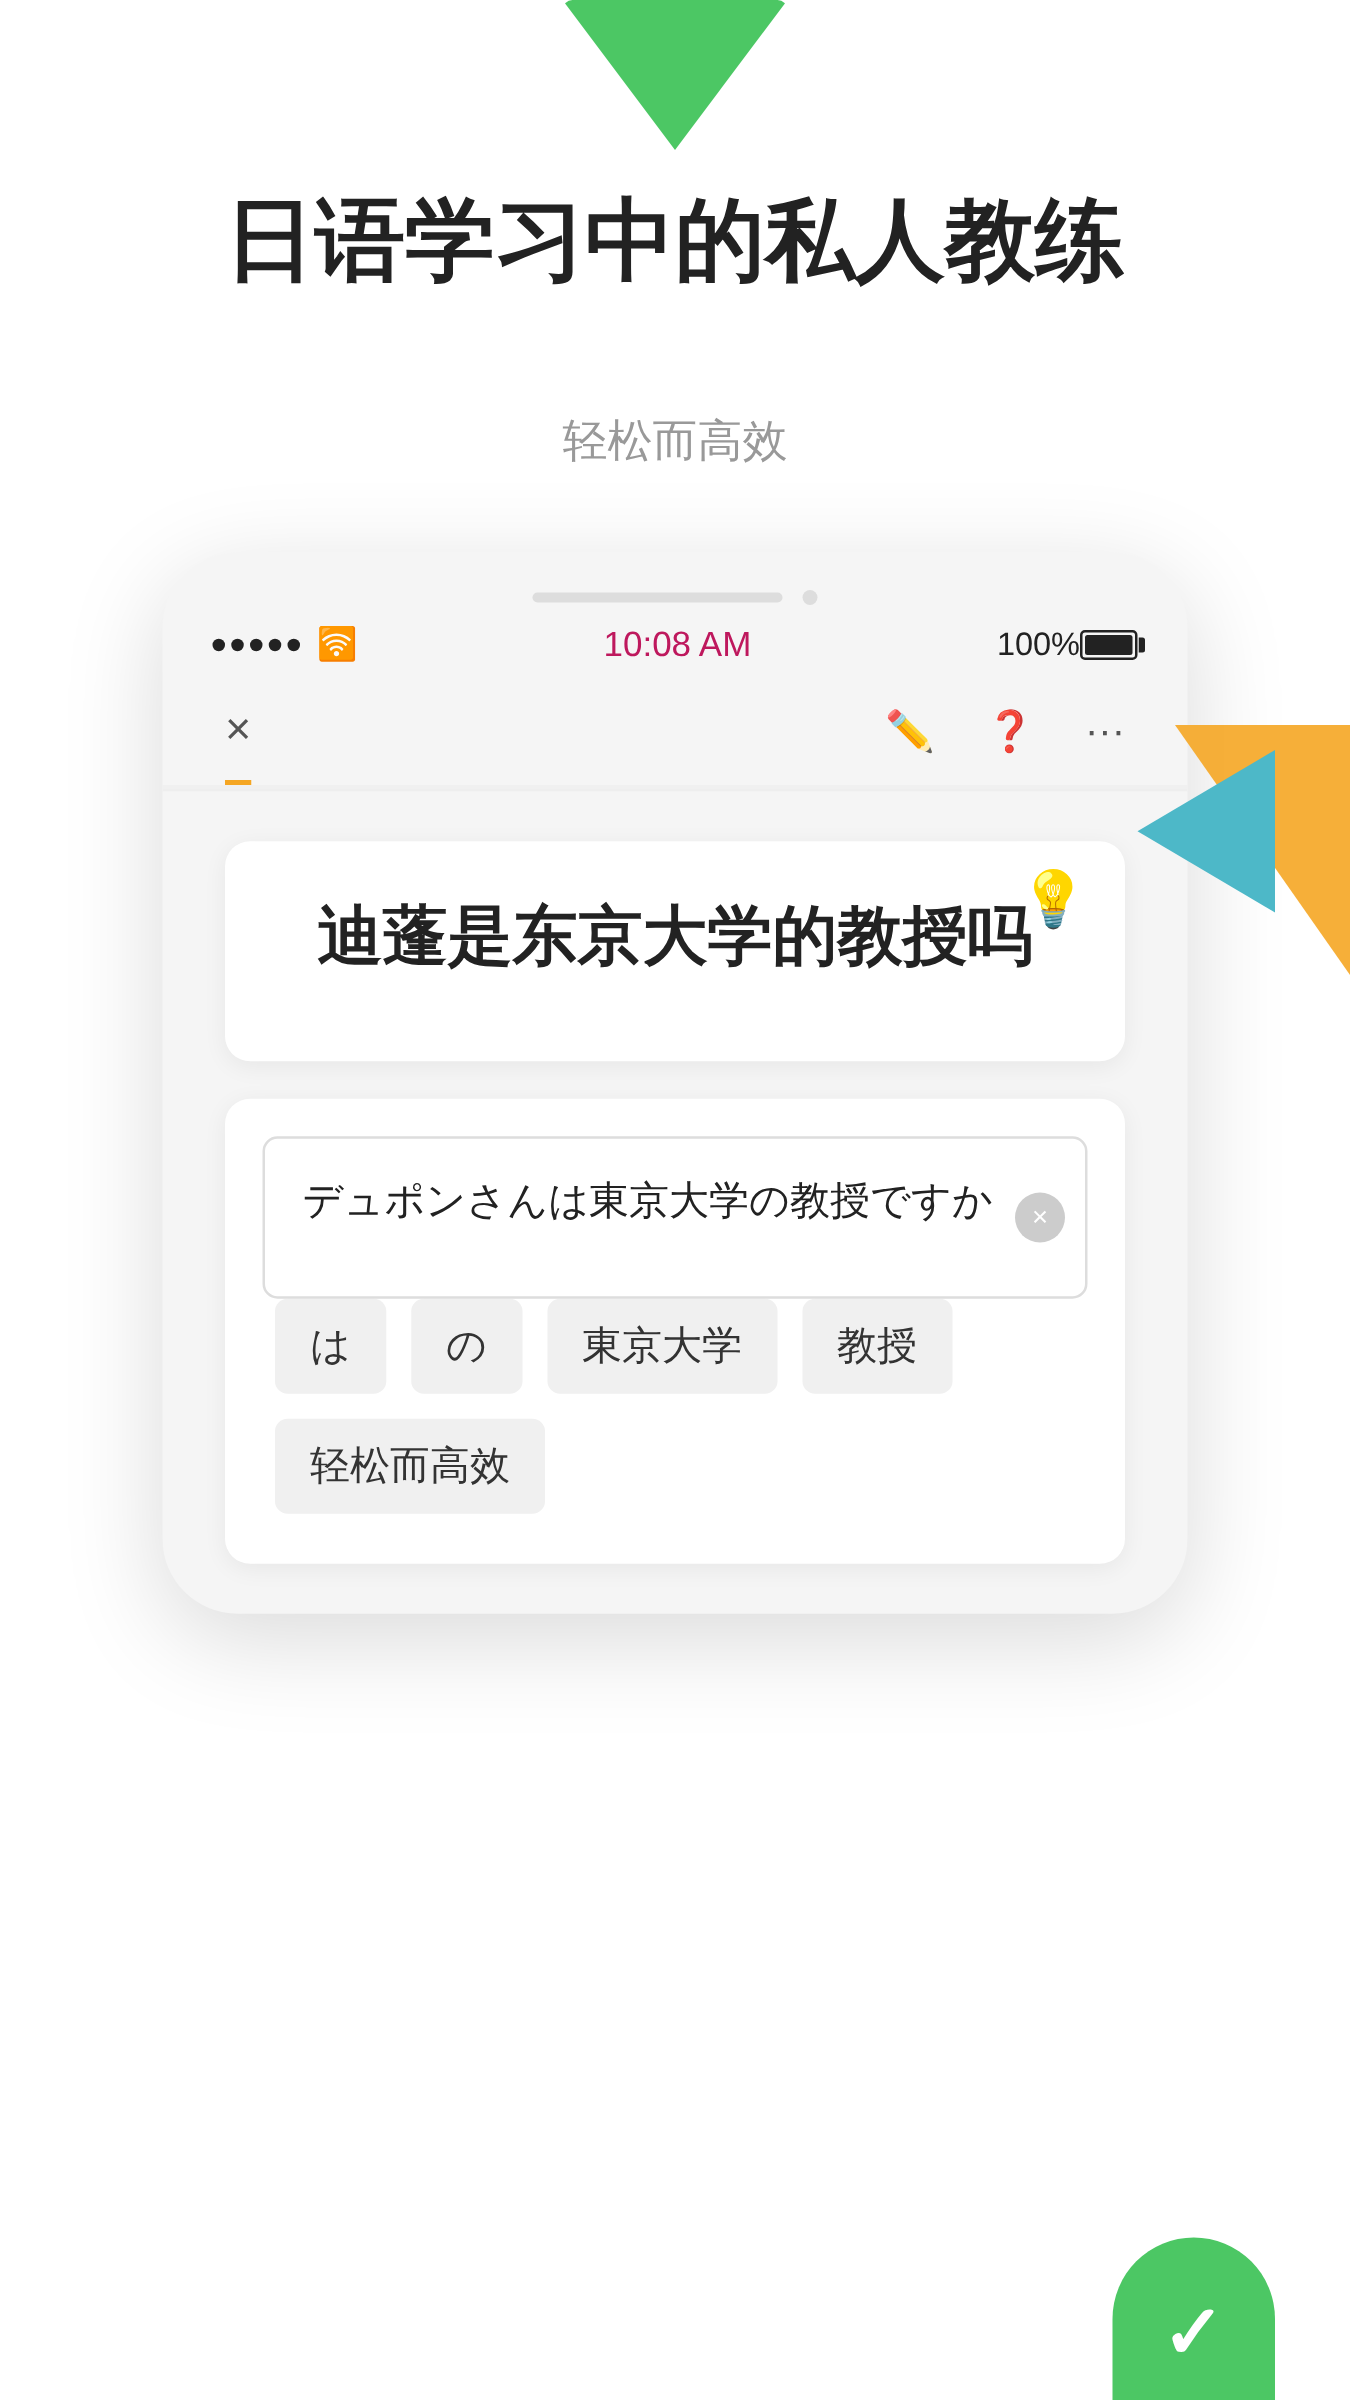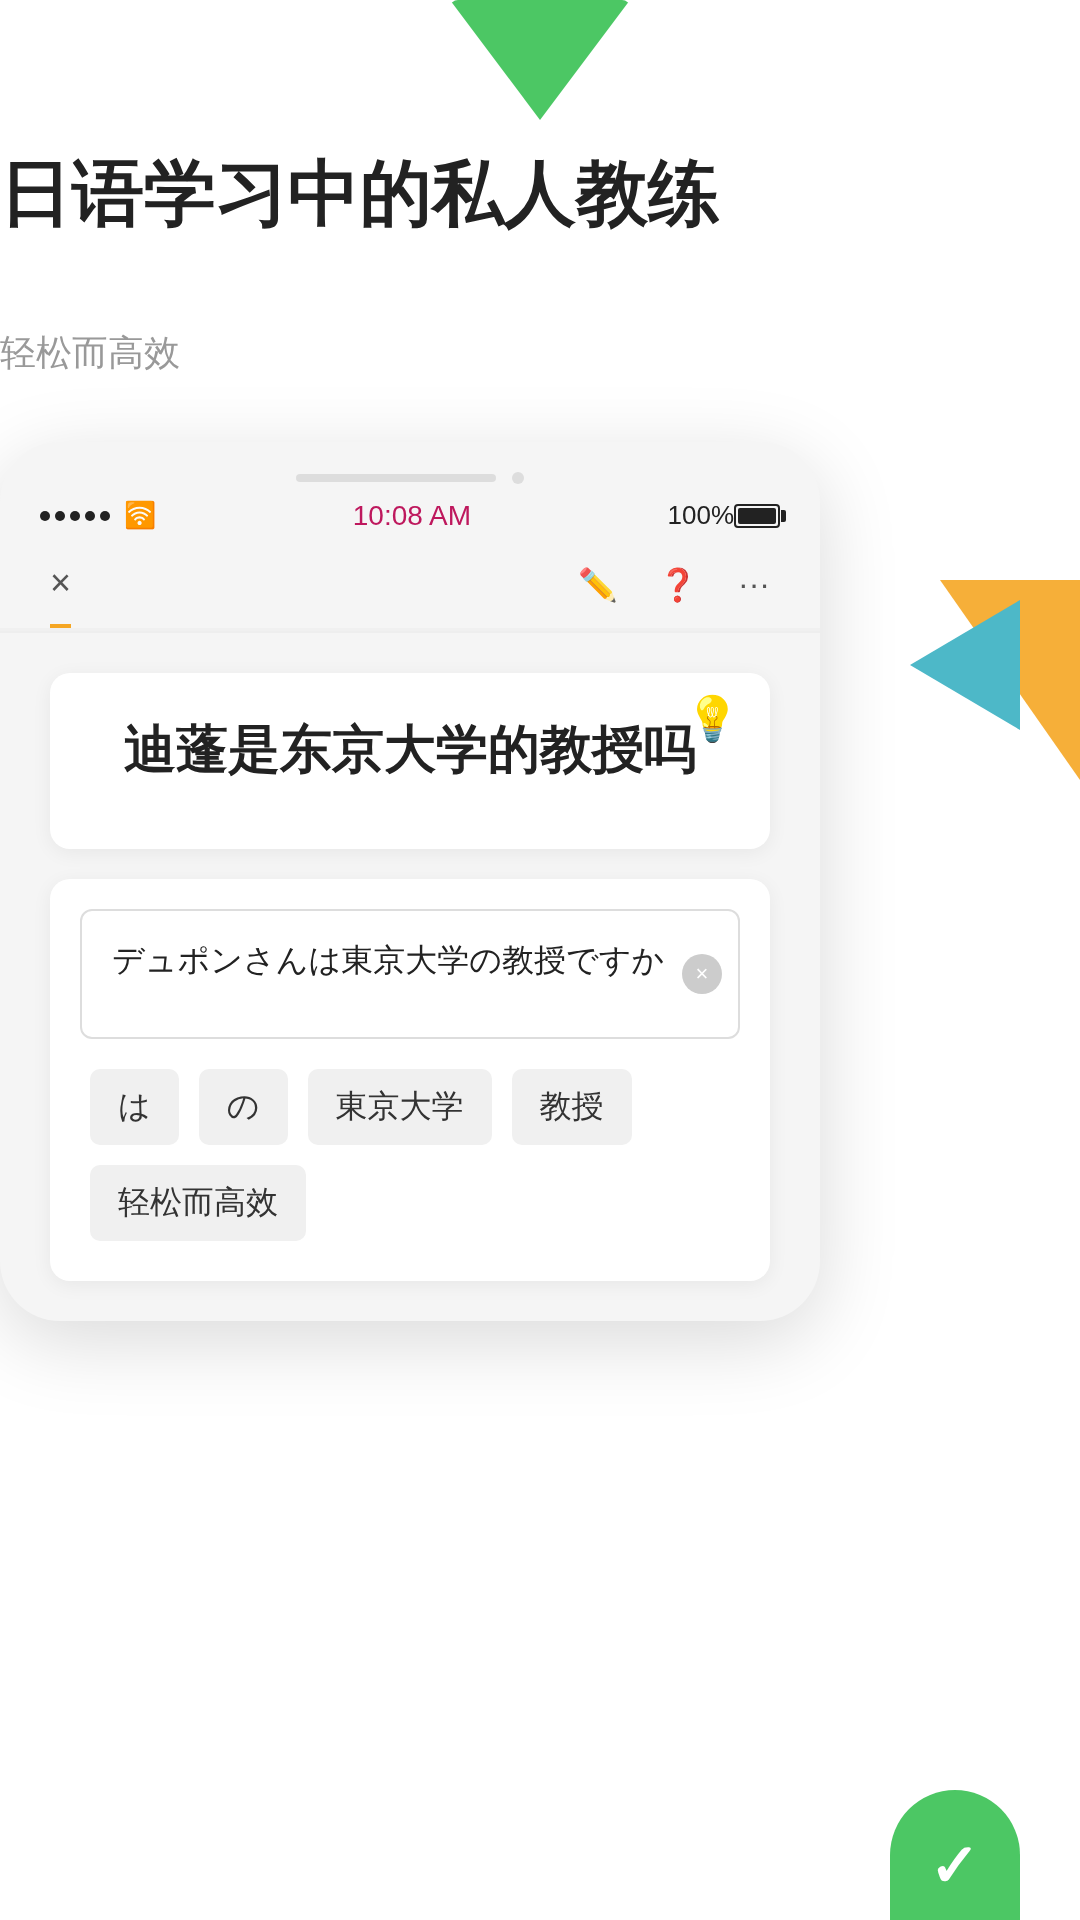--- a/index.html
+++ b/index.html
@@ -48,21 +48,21 @@
       font-size: 60px;
       font-weight: bold;
       margin-top: 20px;
     }
 
     
     .main-content {
       padding-top: 150px;
       display: flex;
       flex-direction: column;
-      align-items: flex-start;
+      align-items: center;
     }
 
     .headline {
       font-size: 72px;
       font-weight: bold;
       color: #222222;
       text-align: center;
       margin-bottom: 30px;
       line-height: 1.2;
     }
@@ -262,21 +262,20 @@
       background: white;
       border-radius: 20px;
       padding: 30px 30px 40px 30px;
       box-shadow: 0 4px 20px rgba(0,0,0,0.06);
     }
 
     .answer-input-box {
       border: 2px solid #dddddd;
       border-radius: 12px;
       padding: 24px 30px;
-      margin-bottom: 30px;
       position: relative;
       min-height: 130px;
       display: flex;
       align-items: flex-start;
     }
 
     .answer-text {
       font-size: 32px;
       color: #222;
       line-height: 1.6;

